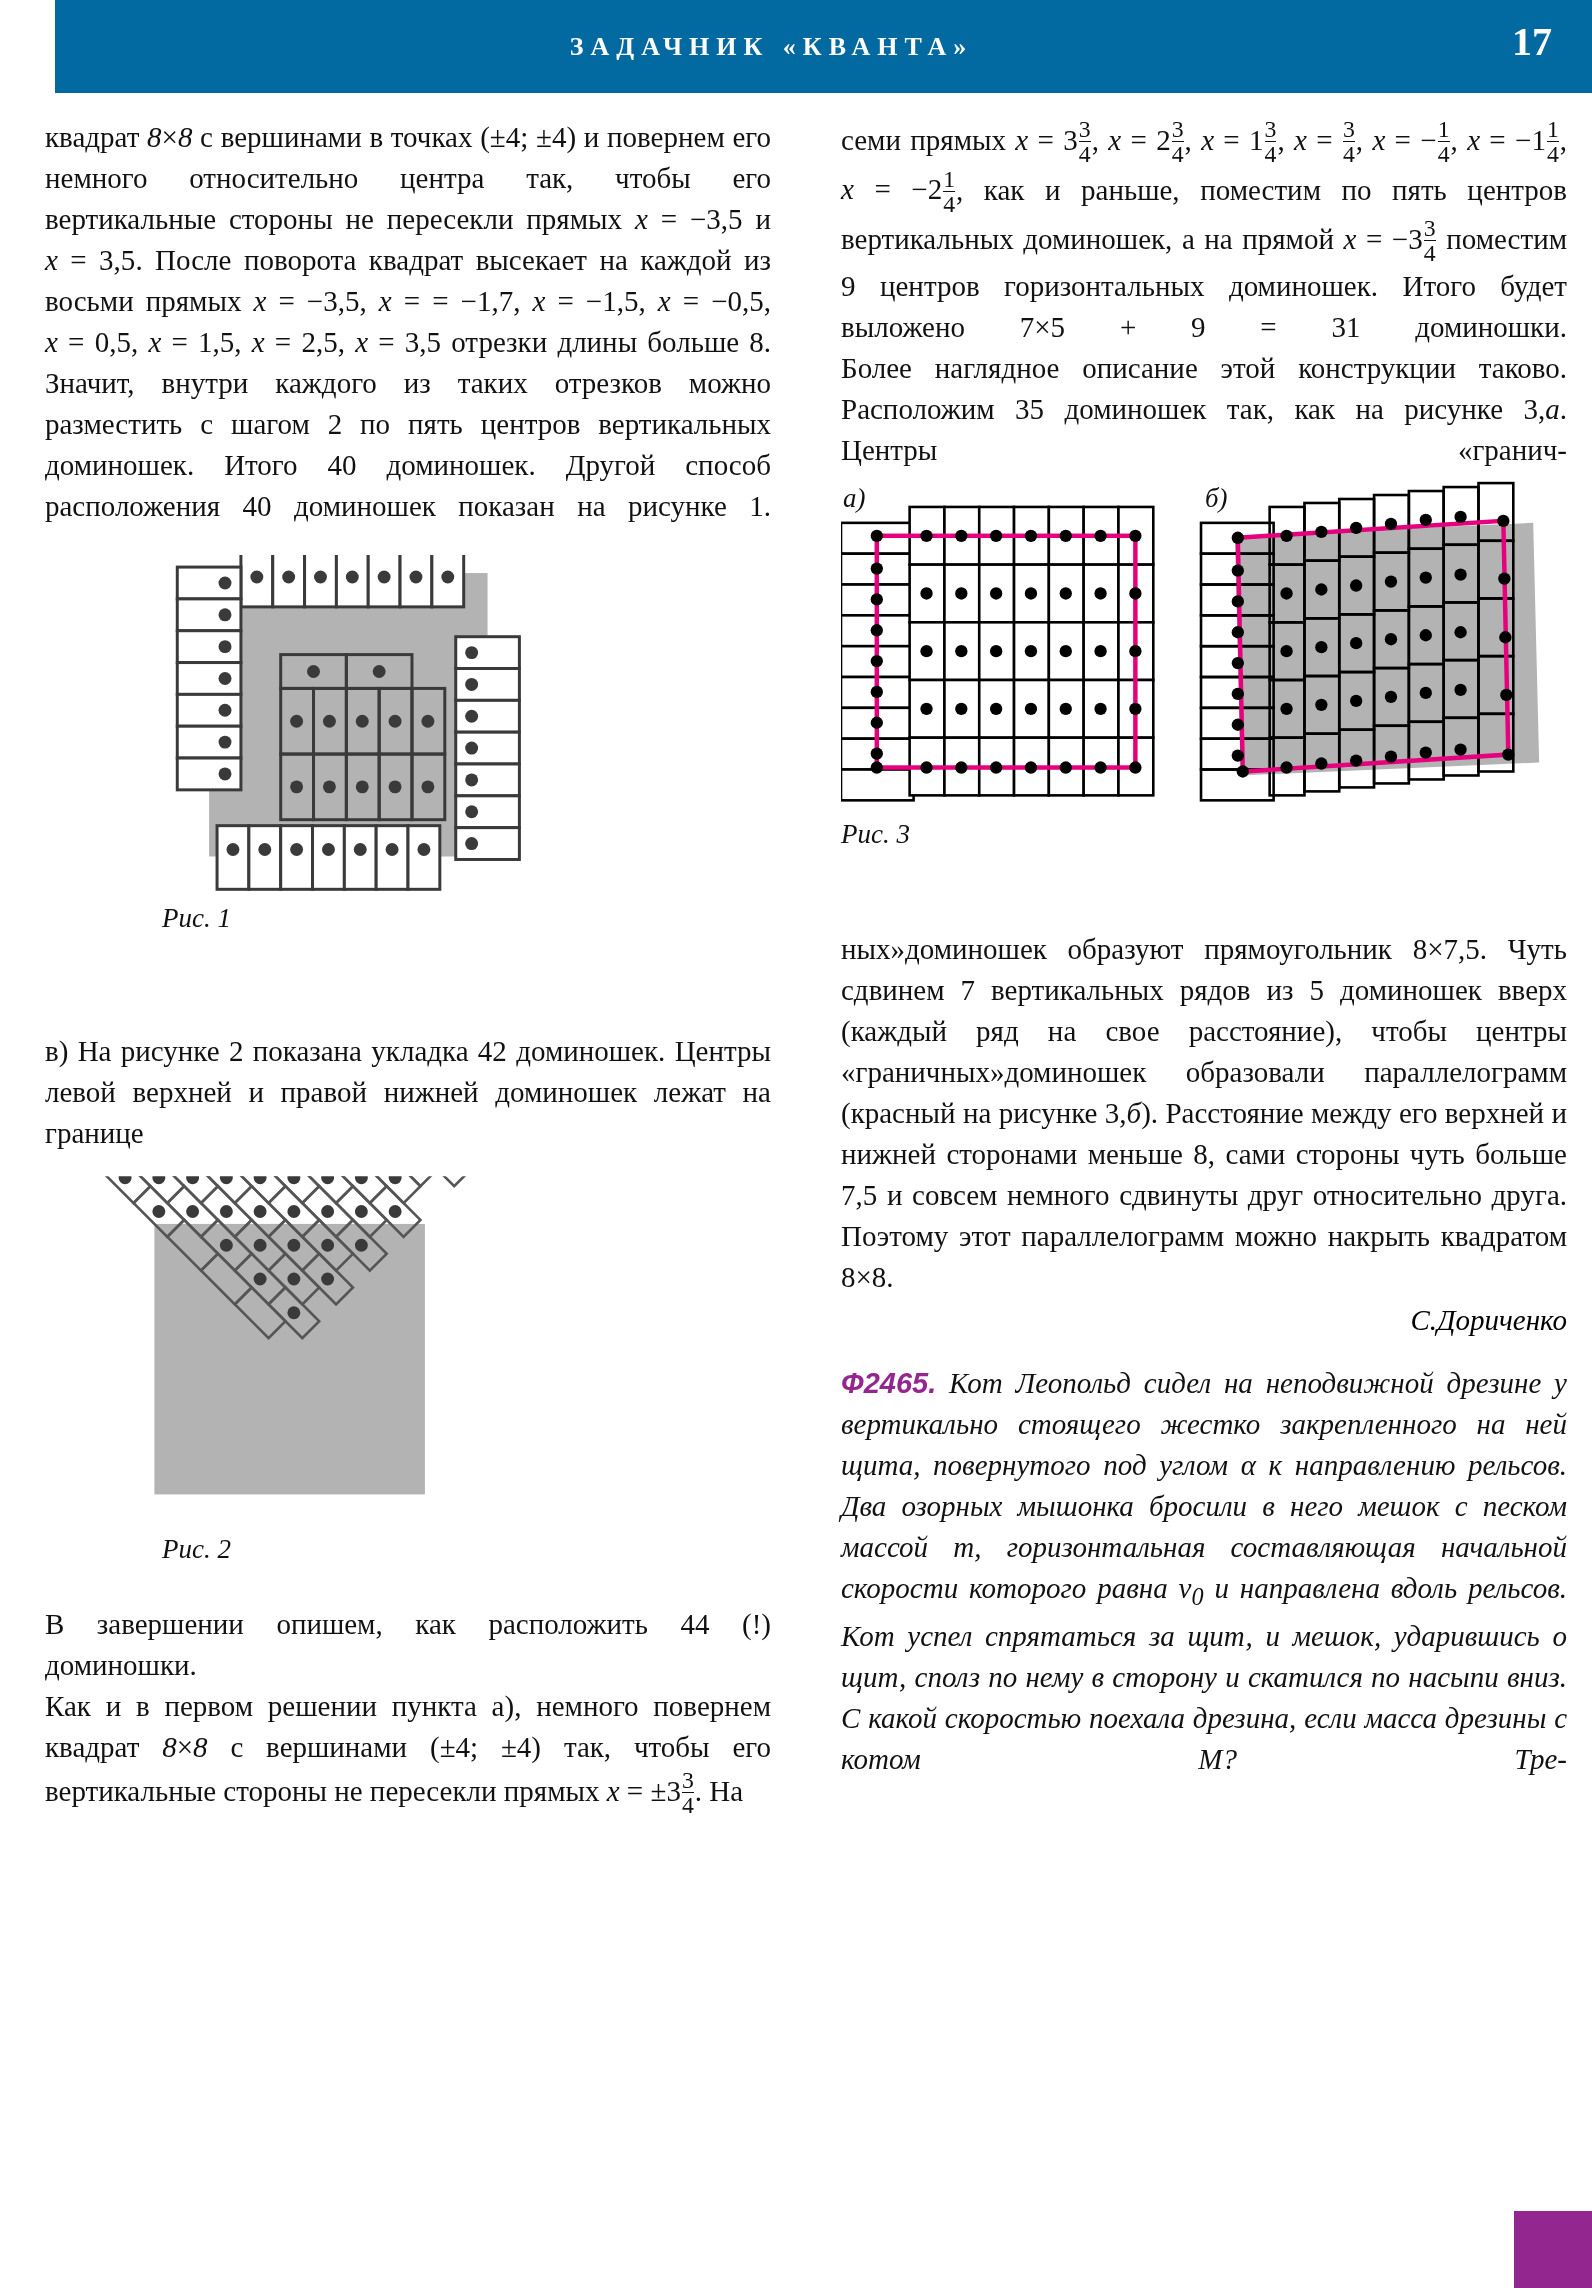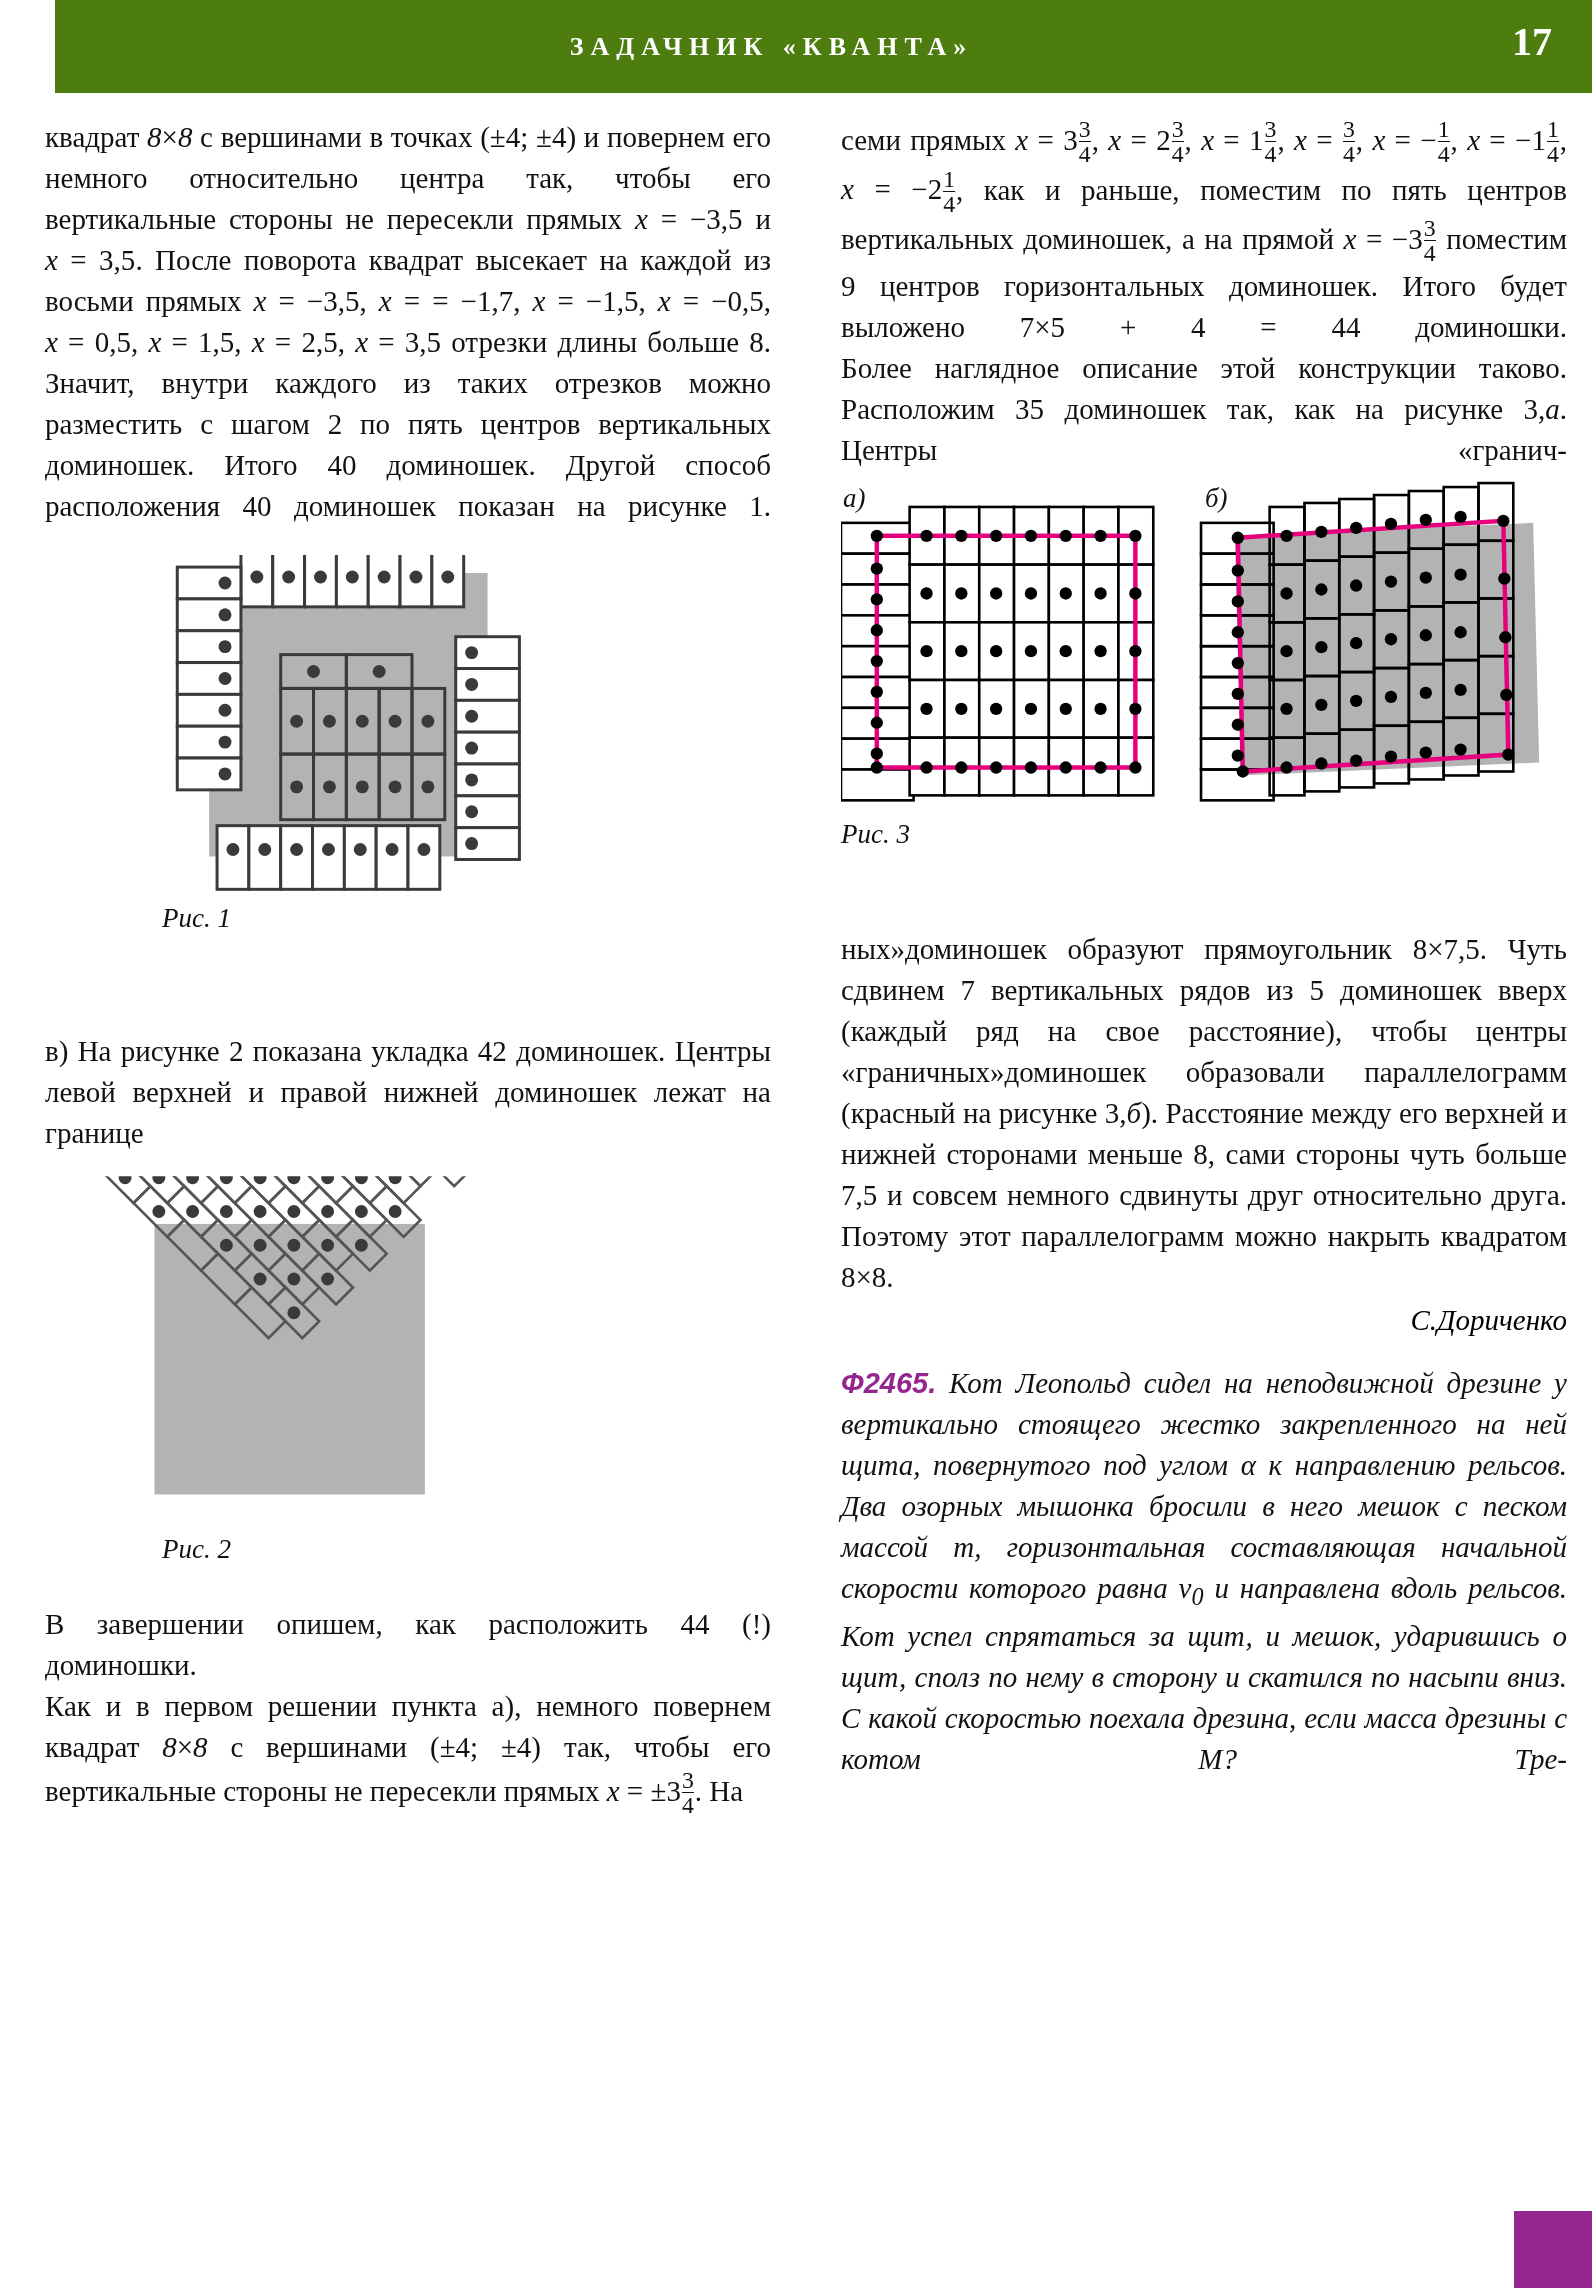--- a/index.html
+++ b/index.html
@@ -6,21 +6,21 @@
   body{
     width:1592px;height:2289px;
     background:#ffffff;
     font-family:"Liberation Serif","DejaVu Serif",serif;
     position:relative;
     overflow:hidden;
   }
   
   #header-band{
     position:absolute;left:55px;top:0;width:1537px;height:93px;
-    background:#4d7c0f;
+    background:#0369a1;
   }
   #header-title{
     position:absolute;left:0;top:0;width:1433px;height:93px;
     display:flex;align-items:center;justify-content:center;
     color:#ffffff;font-size:26px;letter-spacing:7px;
     font-family:"Liberation Serif","DejaVu Serif",serif;
     font-weight:bold;
   }
   #page-number{
     position:absolute;right:40px;top:0;height:82px;
@@ -468,21 +468,21 @@
   <p class="body">
     семи прямых <span class="nowrap"><span class="mi">x</span> = 3<span class="frac"><span class="num">3</span><span class="den">4</span></span></span>,
     <span class="nowrap"><span class="mi">x</span> = 2<span class="frac"><span class="num">3</span><span class="den">4</span></span></span>,
     <span class="nowrap"><span class="mi">x</span> = 1<span class="frac"><span class="num">3</span><span class="den">4</span></span></span>,
     <span class="nowrap"><span class="mi">x</span> = <span class="frac"><span class="num">3</span><span class="den">4</span></span></span>,
     <span class="nowrap"><span class="mi">x</span> = −<span class="frac"><span class="num">1</span><span class="den">4</span></span></span>,
     <span class="nowrap"><span class="mi">x</span> = −1<span class="frac"><span class="num">1</span><span class="den">4</span></span></span>,
     <span class="nowrap"><span class="mi">x</span> = −2<span class="frac"><span class="num">1</span><span class="den">4</span></span></span>, как и
     раньше, поместим по пять центров верти­кальных доминошек, а на прямой
     <span class="nowrap"><span class="mi">x</span> = −3<span class="frac"><span class="num">3</span><span class="den">4</span></span></span> поместим 9 центров горизонталь­ных доминошек. Итого будет выложено
-    <span class="nowrap">7×5 + 4 = 44</span> доминошки.
+    <span class="nowrap">7×5 + 9 = 31</span> доминошки.
   </p>
 
   <p class="body">
     Более наглядное описание этой конструк­ции таково. Расположим 35 доминошек так, как на рисунке 3,<span class="mi">а</span>. Центры «гранич-
   </p>
 
   <div class="figwrap" style="margin-top:10px;">
     <svg width="726" height="398" viewBox="0 0 730 400">
 
       <text x="2" y="26" font-family="Liberation Serif, serif" font-style="italic" font-size="27" fill="#111">а)</text>

